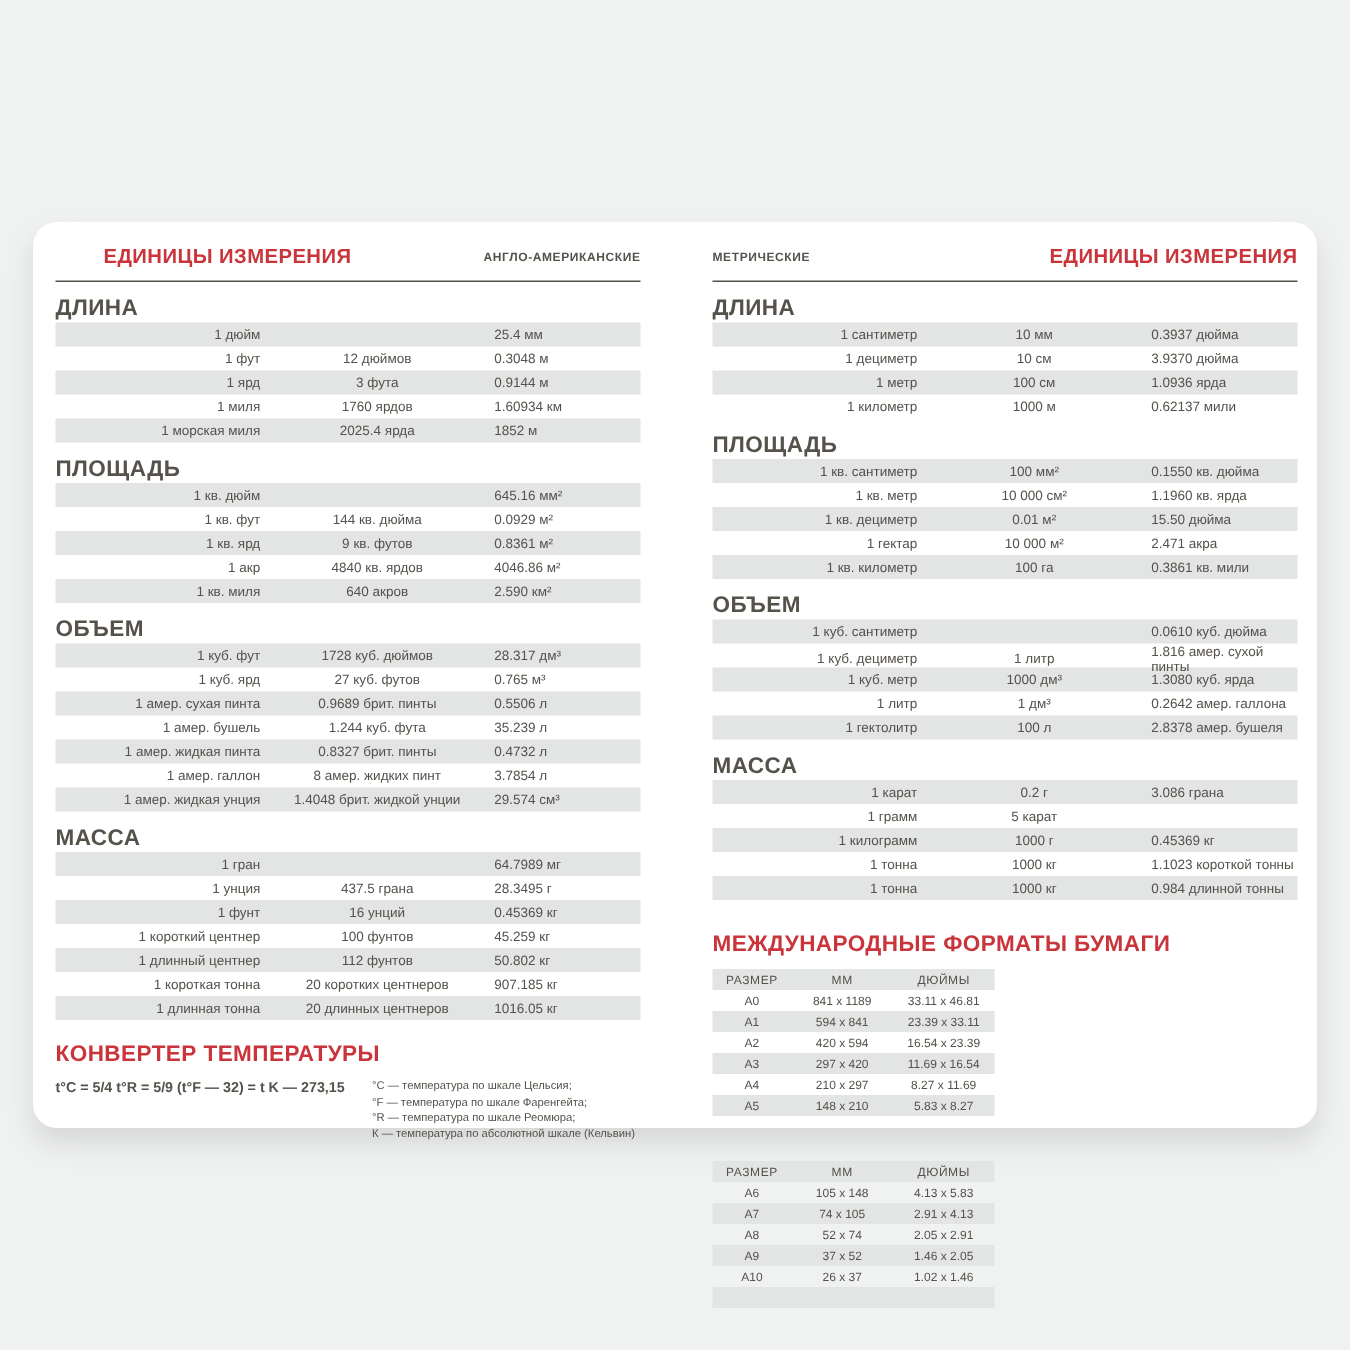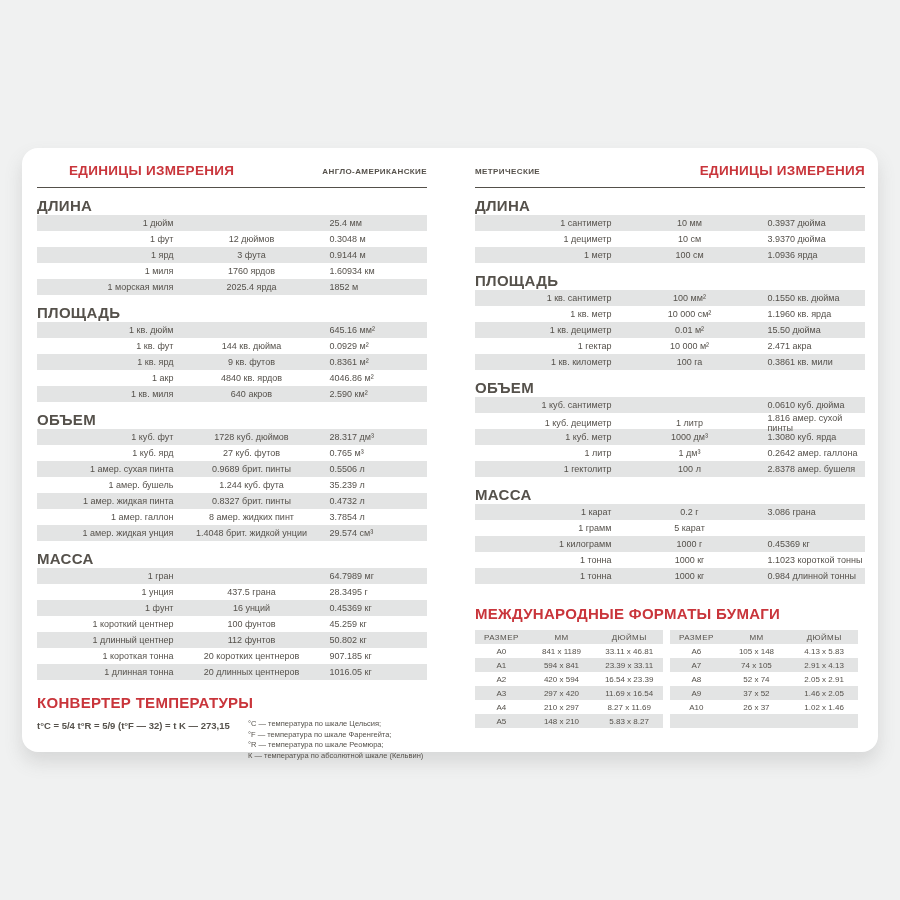--- a/index.html
+++ b/index.html
@@ -39,21 +39,21 @@
   .urow:nth-child(odd){background:#e3e4e4;}
   .urow .c0{text-align:right;}
   .urow .c1{text-align:center;}
   .urow .c2{text-align:left;}
   .temp{margin-top:14px;}
   .temp-title,.paper-title{color:#c9353b;font-weight:bold;font-size:15px;letter-spacing:0.3px;}
   .temp-body{display:flex;margin-top:8px;}
   .temp-formula{font-weight:bold;font-size:9.5px;color:#55514b;width:211px;flex:none;line-height:13px;}
   .temp-notes{font-size:7.5px;color:#55514b;line-height:10.5px;}
   .paper{margin-top:21px;}
-  .paper-tables{display:flex;gap:7px;margin-top:8px;}
+  .paper-tables{display:flex;gap:30px;margin-top:8px;flex-direction:column;}
   .ptable{width:188px;}
   .prow{
     display:grid;grid-template-columns:28% 36% 36%;
     height:14px;align-items:center;
     font-size:8px;color:#55514b;text-align:center;
   }
   .prow:nth-child(odd){background:#e3e4e4;}
   .prow.header{letter-spacing:0.4px;}
 </style>
 </head>
@@ -239,20 +239,25 @@
             <div class="urow">
               <div class="c c0">1 дециметр</div>
               <div class="c c1">10 см</div>
               <div class="c c2">3.9370 дюйма</div>
             </div>
             <div class="urow">
               <div class="c c0">1 метр</div>
               <div class="c c1">100 см</div>
               <div class="c c2">1.0936 ярда</div>
             </div>
+            <div class="urow">
+              <div class="c c0">1 километр</div>
+              <div class="c c1">1000 м</div>
+              <div class="c c2">0.62137 мили</div>
+            </div>
           </div>
         </div>
         <div class="section">
           <div class="sec-title">ПЛОЩАДЬ</div>
           <div class="utable">
             <div class="urow">
               <div class="c c0">1 кв. сантиметр</div>
               <div class="c c1">100 мм²</div>
               <div class="c c2">0.1550 кв. дюйма</div>
             </div>

